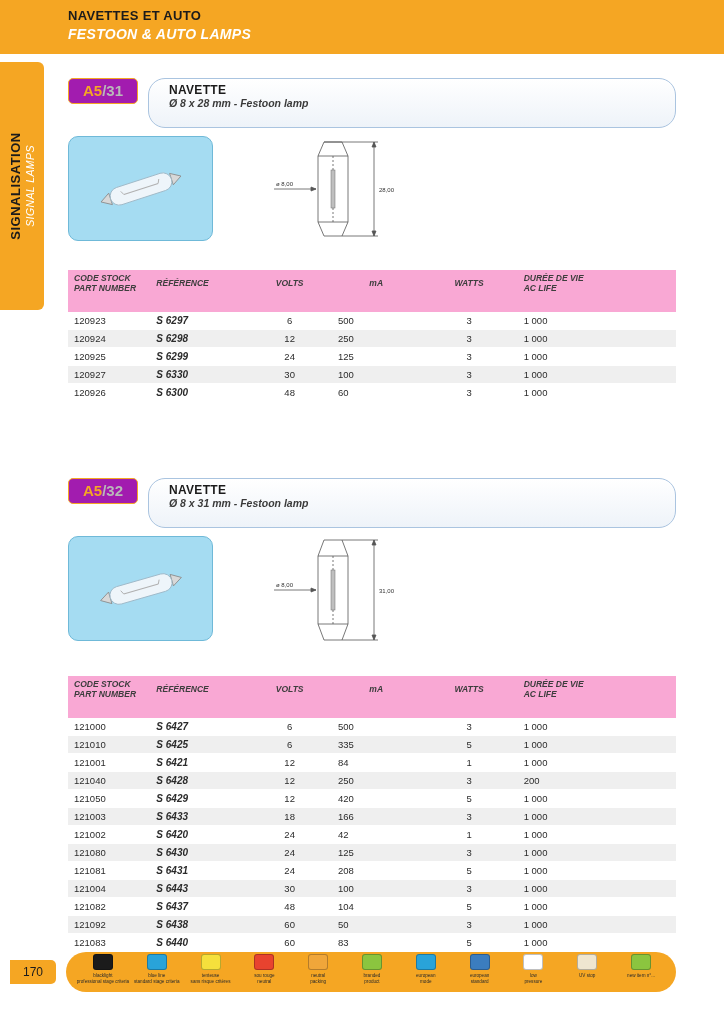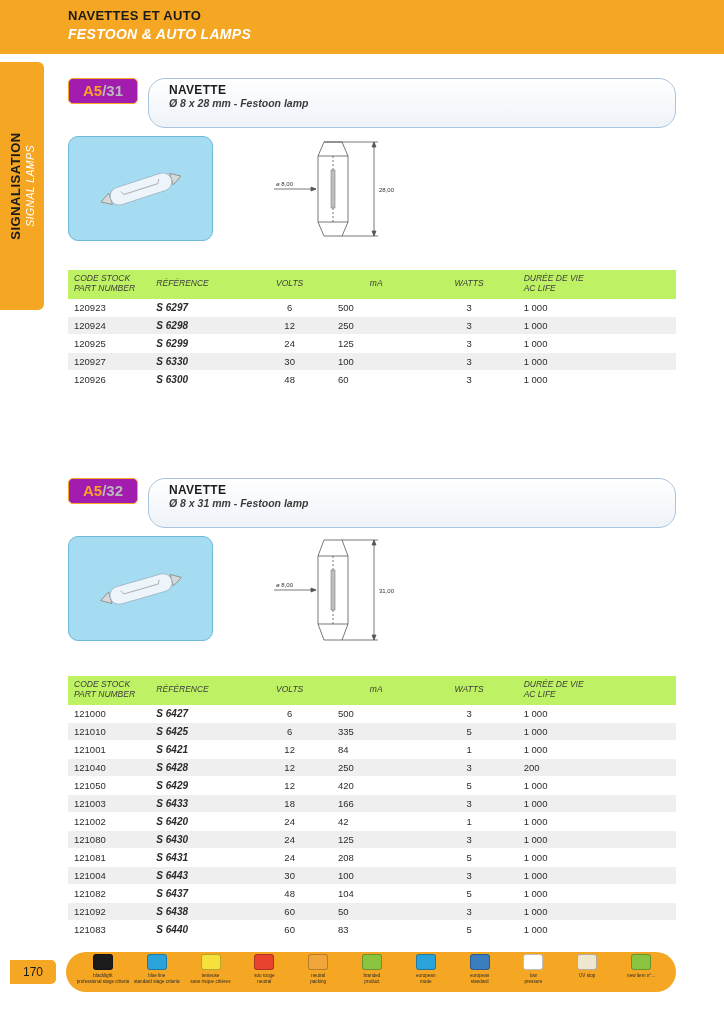--- a/index.html
+++ b/index.html
@@ -83,24 +83,24 @@
   
   .draw-box { position: absolute; }
 
   
   table.spec {
     position: absolute; left: 0; width: 608px;
     border-collapse: collapse;
     font-size: 9.5px;
   }
   table.spec thead th {
-    background: #bef264;
-    font-size: 8.5px; font-style: italic; font-weight: normal;
+    background: #f9a8d4;
+    font-size: 8.5px; font-style: italic; font-weight: bold;
     color: #3d3d3d; text-align: left;
-    padding: 4px 6px 5px 6px; line-height: 1.15;
+    padding: 4px 6px 18px 6px; line-height: 1.15;
     border: none; white-space: pre-line;
   }
   table.spec tbody td {
     padding: 3px 6px; border: none; color: #2b2b2b; font-size: 9.5px;
   }
   table.spec tbody tr:nth-child(even) { background: #efefef; }
   table.spec tbody tr:nth-child(odd) { background: #ffffff; }
   table.spec td.ref { font-weight: bold; font-style: italic; font-size: 10px; }
   table.spec .c-code { width: 78px; }
   table.spec .c-ref  { width: 92px; }

